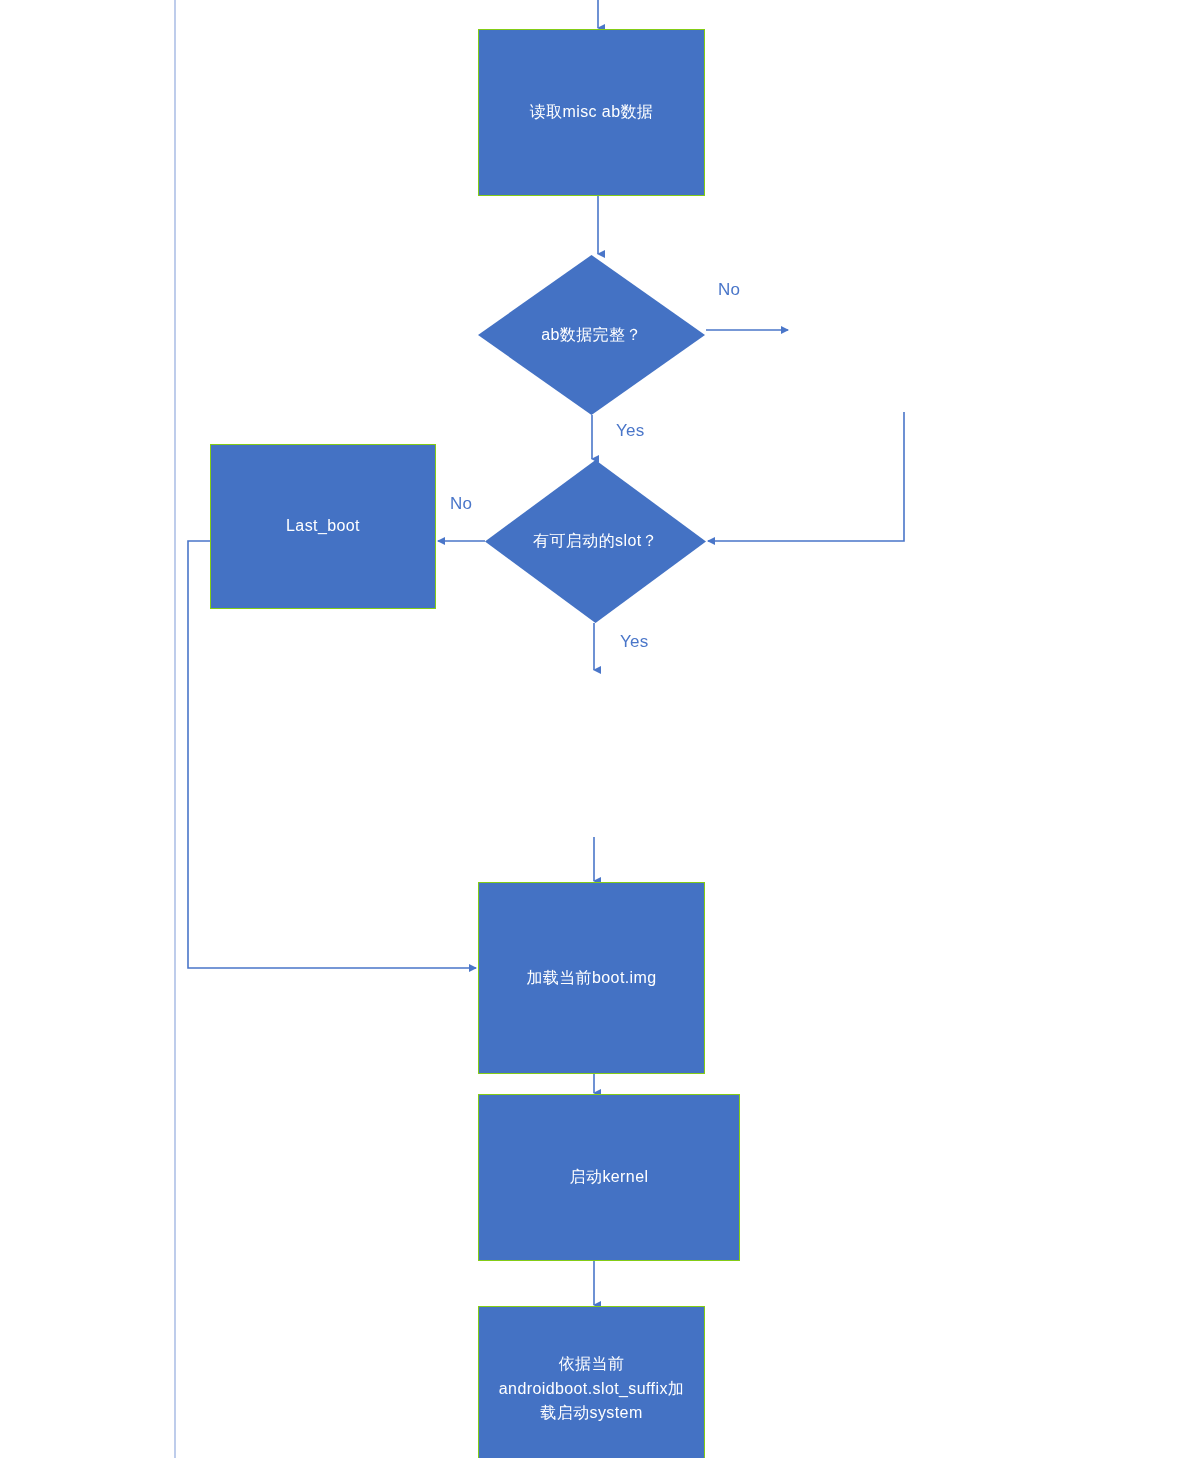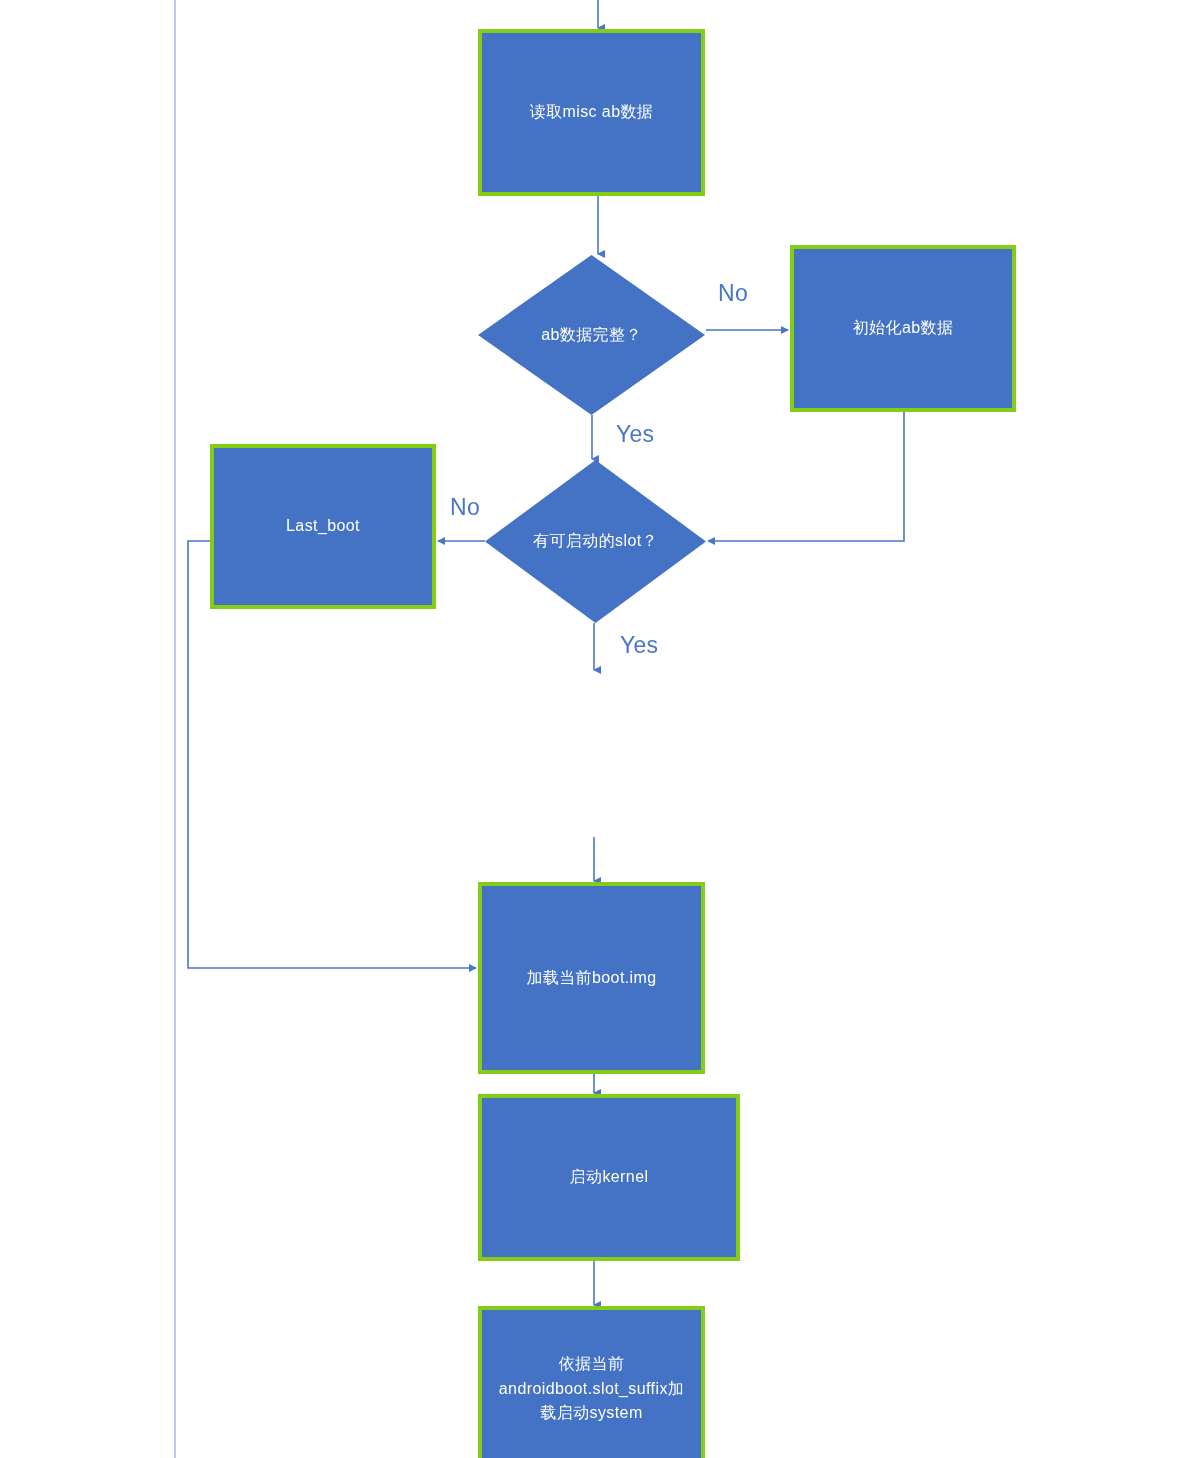--- a/index.html
+++ b/index.html
@@ -34,21 +34,21 @@
     justify-content: center;
     text-align: center;
     color: #ffffff;
     font-size: 16px;
     line-height: 1.55;
     letter-spacing: 0.4px;
     z-index: 2;
   }
   .node.process {
     background: #4472C4;
-    border: 4px solid #84cc16;
+    border: 1px solid #84cc16;
   }
   .node.decision {
     background: transparent;
     border: none;
   }
   .node.decision .dia-shape {
     position: absolute;
     left: 0;
     top: 0;
     width: 100%;
@@ -60,21 +60,21 @@
   }
   .node .label {
     position: relative;
     z-index: 1;
     padding: 0 8px;
     white-space: pre-line;
   }
   .edge-label {
     position: absolute;
     color: #4A76C9;
-    font-size: 23px;
+    font-size: 17px;
     letter-spacing: 0.3px;
     z-index: 3;
     white-space: nowrap;
   }
 </style>
 </head>
 <body>
 
 <div id="canvas">
 
@@ -118,23 +118,20 @@
 
   <div class="node process" style="left:478px; top:29px; width:227px; height:167px;">
     <span class="label">读取misc ab数据</span>
   </div>
 
   <div class="node decision" style="left:478px; top:255px; width:227px; height:160px;text-align:center;">
     <span class="dia-shape"></span>
     <span class="label">ab数据完整？</span>
   </div>
 
-  <div class="node process" style="left:790px; top:245px; width:226px; height:167px;">
-    <span class="label">初始化ab数据</span>
-  </div>
 
   <div class="node decision" style="left:485px; top:460px; width:221px; height:163px;">
     <span class="dia-shape"></span>
     <span class="label">有可启动的slot？</span>
   </div>
 
   <div class="node process" style="left:210px; top:444px; width:226px; height:165px;">
     <span class="label">Last_boot</span>
   </div>
 

